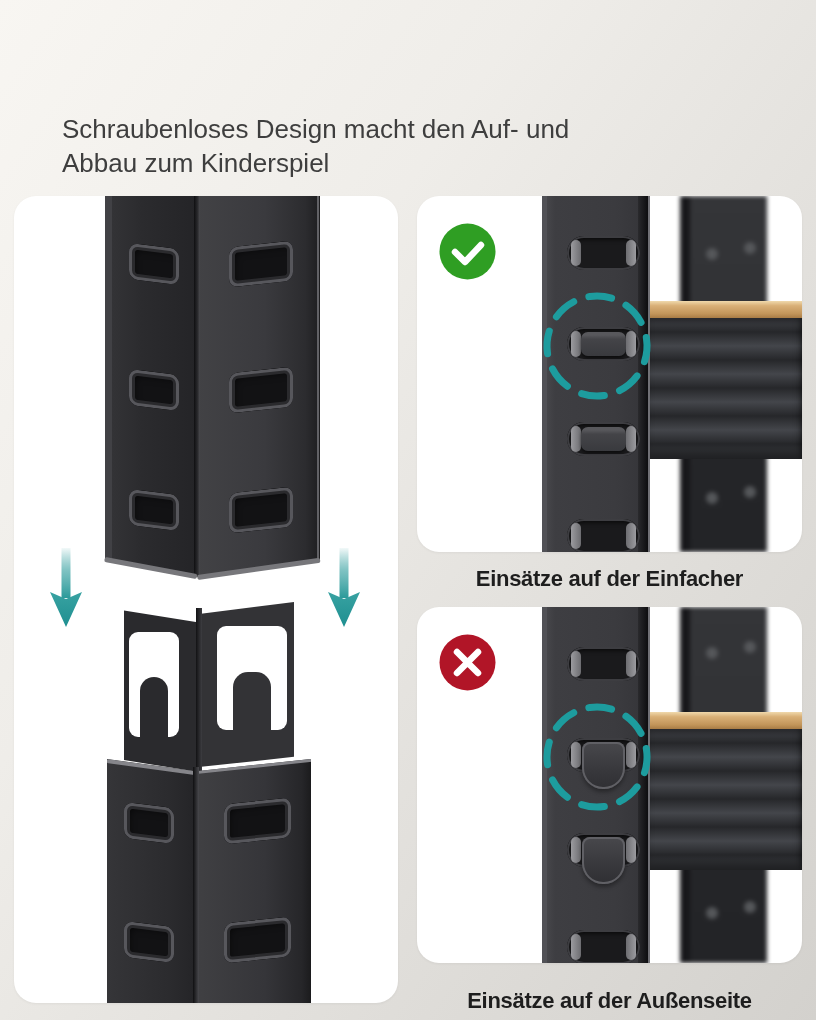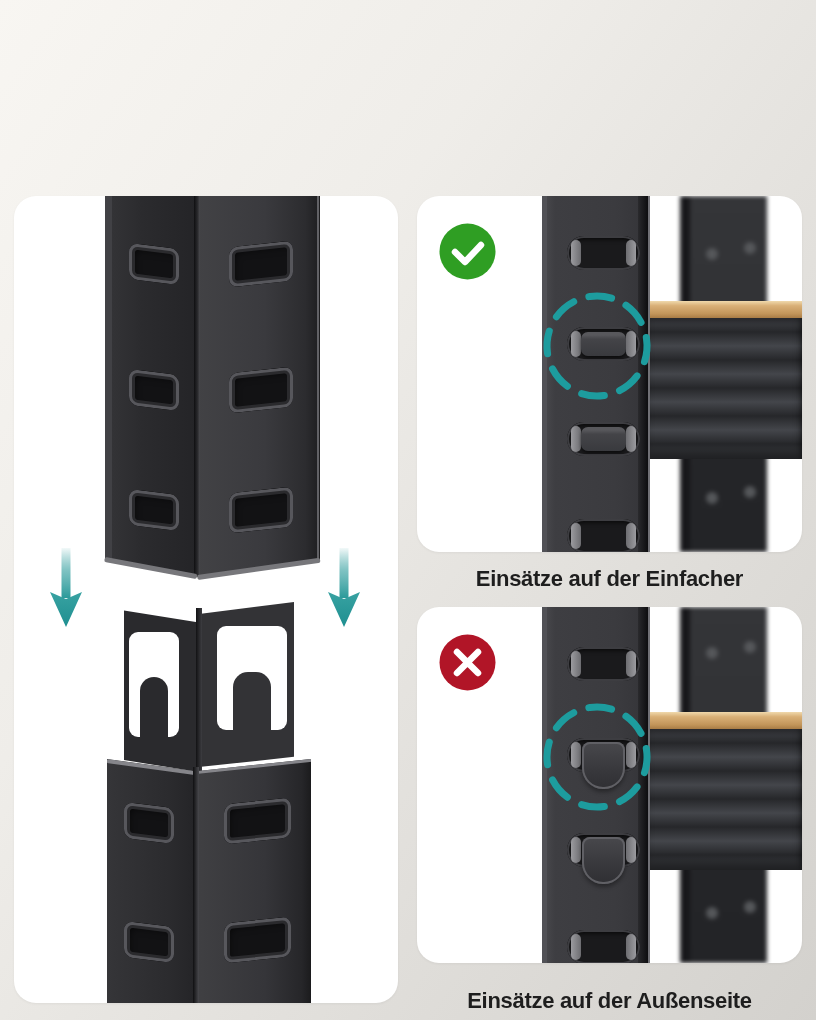--- a/index.html
+++ b/index.html
@@ -159,20 +159,22 @@
         <stop offset="1" stop-color="#2a9a9a"></stop>
       </linearGradient>
       <linearGradient id="arrowHeadGrad" x1="0" y1="0" x2="0" y2="1">
         <stop offset="0" stop-color="#38a2a2"></stop>
         <stop offset="1" stop-color="#1f8f90"></stop>
       </linearGradient>
     </defs>
   </svg>
 
   <div class="subtitle">
+    <div>Schraubenloses Design macht den Auf- und</div>
+    <div>Abbau zum Kinderspiel</div>
   </div>
 
   <section class="card card-left">
 
     <div class="abs top-post">
       <div class="abs facetl">
         <div class="abs hl"></div>
         <div class="pslot sl" style="top:50px"></div>
         <div class="pslot sl" style="top:176px"></div>
         <div class="pslot sl" style="top:296px"></div>

